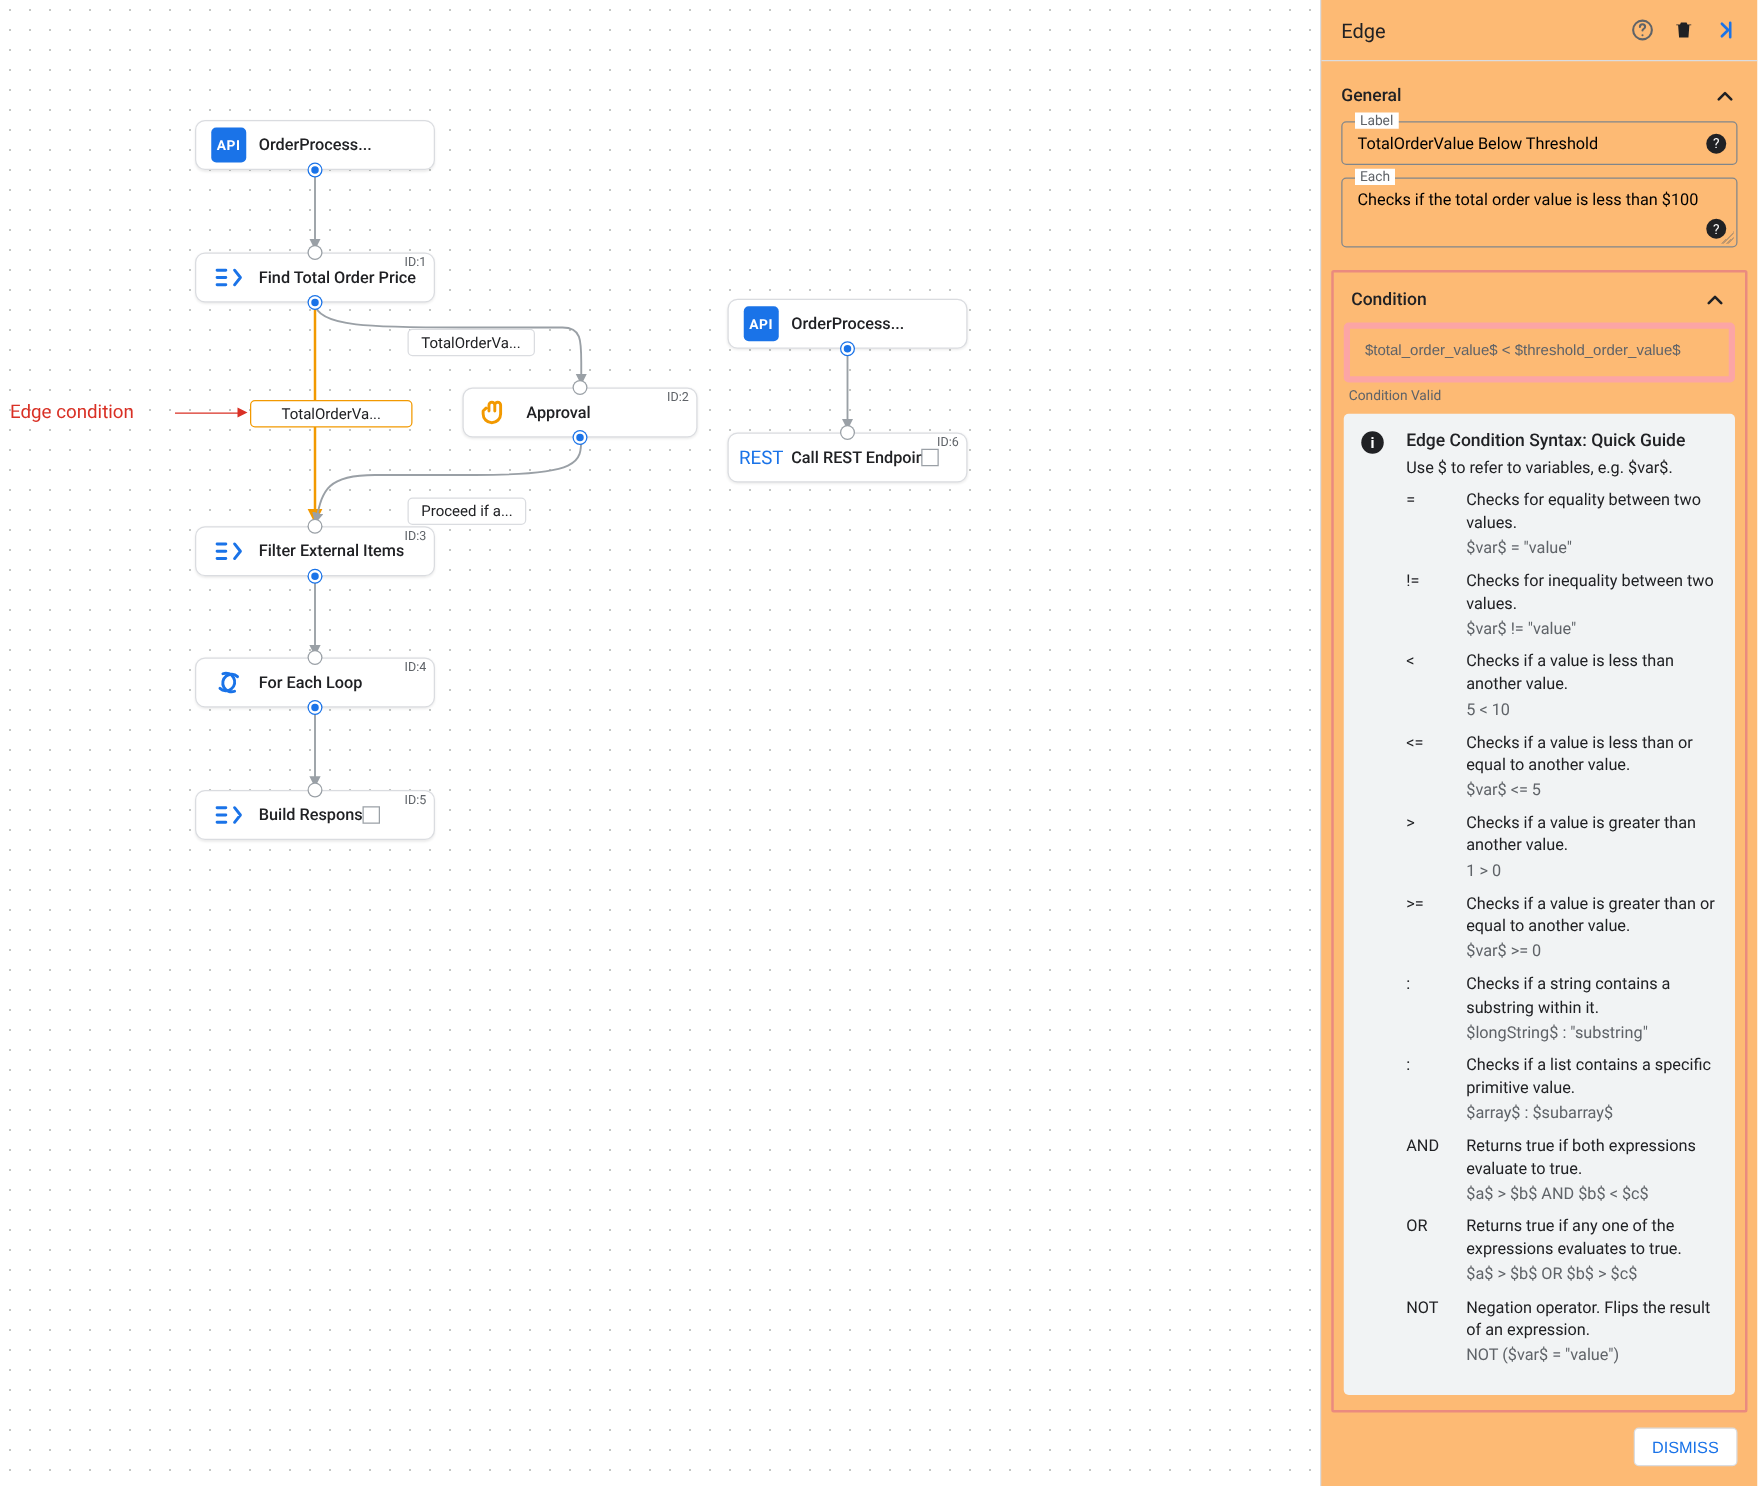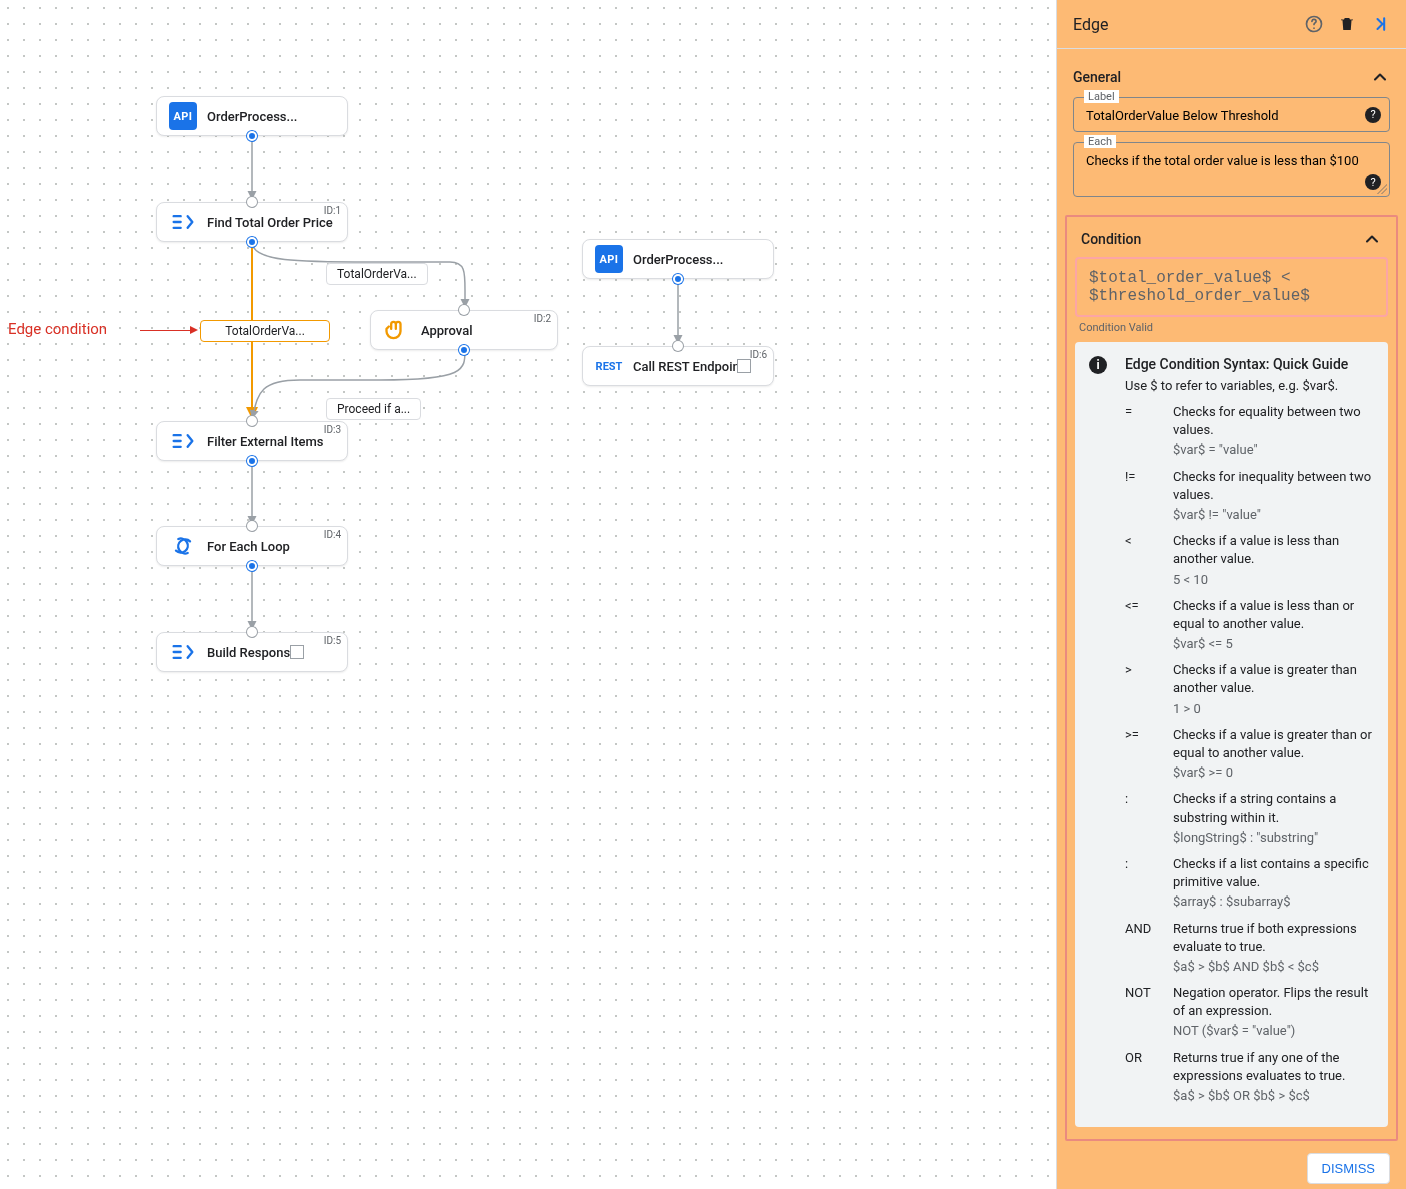--- a/index.html
+++ b/index.html
@@ -42,21 +42,21 @@
     height: 40px;
   }
   .node .icon-box {
     width: 28px; height: 28px;
     border-radius: 4px;
     display: flex; align-items: center; justify-content: center;
     margin-right: 10px;
     flex-shrink: 0;
   }
   .api-icon { background: #1a73e8; color:#fff; font-weight:700; font-size:11px; letter-spacing:0.5px;}
-  .rest-icon { color:#1a73e8; font-weight:700; font-size:11px;}
+  .rest-icon { color:#1a73e8; font-weight:400; font-size:15px;}
   .node-title { font-size: 13px; font-weight: 500; white-space: nowrap; overflow: hidden; text-overflow: ellipsis; }
   .node-id { position:absolute; top:2px; right:6px; font-size:10px; color:#5f6368; }
   .port { position:absolute; width:10px; height:10px; border-radius:50%; background:#1a73e8; border:2px solid #fff; box-shadow:0 0 0 1px #1a73e8; }
   .port-bottom { bottom:-6px; left:50%; transform:translateX(-50%);}
   .port-top { top:-6px; left:50%; transform:translateX(-50%); background:#fff; box-shadow:0 0 0 1px #9aa0a6;}
   .port-end { bottom:-7px; left:50%; transform:translateX(-50%); width:12px;height:12px;background:#fff; box-shadow:0 0 0 1px #9aa0a6;}
   
   
   .edge-label {
     position:absolute;
@@ -94,21 +94,21 @@
   .field-label { position:absolute; top:-8px; left:10px; background:#fff; padding:0 4px; font-size:11px; color:#5f6368;}
   .field input, .field textarea { border:none; outline:none; width:100%; font-family:inherit; font-size:13px; resize:none; background:transparent;}
   .field .help { position:absolute; right:8px; top:50%; transform:translateY(-50%); width:16px;height:16px; border-radius:50%; background:#202124; color:#fff; font-size:11px; display:flex;align-items:center;justify-content:center;}
   .field.notes .help { top:auto; bottom:6px; transform:none;}
   .field.notes { padding-bottom:8px;}
   .field.notes textarea { height:32px;}
   .resize-grip { position:absolute; right:2px; bottom:2px; width:10px;height:10px; opacity:0.4;
     background: linear-gradient(135deg, transparent 50%, #5f6368 50%, #5f6368 60%, transparent 60%, transparent 70%, #5f6368 70%, #5f6368 80%, transparent 80%);}
   
   .cond-box { border:2px solid #ea8a7f; border-radius:2px; margin:4px 8px 12px; padding:8px 8px 12px;}
-  .cond-input { border:2px solid #fca5a5; border-radius:4px; padding:10px 12px; font-family:Liberation Mono, monospace; font-size:16px; color:#5f6368; min-height:48px; margin-bottom:4px;}
+  .cond-input { border:5px solid #fca5a5; border-radius:4px; padding:10px 12px; font-family:Liberation Sans, sans-serif; font-size:12px; color:#5f6368; min-height:48px; margin-bottom:4px;}
   .cond-status { font-size:11px; color:#5f6368; padding-left:4px; margin-bottom:8px;}
   .guide { background:#f1f3f4; border-radius:4px; padding:14px 14px 14px 50px; position:relative; font-size:13px;}
   .guide .info-ic { position:absolute; left:14px; top:14px; width:18px;height:18px;border-radius:50%;background:#202124;color:#fff;display:flex;align-items:center;justify-content:center;font-size:12px;font-weight:700;}
   .guide h4 { font-size:14px; font-weight:500; margin-bottom:6px;}
   .guide .subtitle { font-size:13px; margin-bottom:10px;}
   .op-row { display:flex; gap:12px; margin-bottom:8px; font-size:13px; line-height:1.4;}
   .op-sym { width:36px; flex-shrink:0; text-align:left; font-size:13px;}
   .op-desc { flex:1;}
   .op-ex { color:#5f6368; margin-top:2px;}
   .dismiss-wrap { text-align:right; padding:0 16px 12px;}
@@ -348,33 +348,33 @@
             </div>
           </div>
           <div class="op-row">
             <div class="op-sym">AND</div>
             <div class="op-desc">
               <div>Returns true if both expressions evaluate to true.</div>
               <div class="op-ex">$a$ &gt; $b$ AND $b$ &lt; $c$</div>
             </div>
           </div>
           <div class="op-row">
+            <div class="op-sym">OR</div>
+            <div class="op-desc">
+              <div>Returns true if any one of the expressions evaluates to true.</div>
+              <div class="op-ex">$a$ &gt; $b$ OR $b$ &gt; $c$</div>
+            </div>
+          </div>
+          <div class="op-row">
             <div class="op-sym">NOT</div>
             <div class="op-desc">
               <div>Negation operator. Flips the result of an expression.</div>
               <div class="op-ex">NOT ($var$ = "value")</div>
             </div>
           </div>
-          <div class="op-row">
-            <div class="op-sym">OR</div>
-            <div class="op-desc">
-              <div>Returns true if any one of the expressions evaluates to true.</div>
-              <div class="op-ex">$a$ &gt; $b$ OR $b$ &gt; $c$</div>
-            </div>
-          </div>
         </div>
     </div>
   </div>
 
   <div class="dismiss-wrap">
     <button class="dismiss">DISMISS</button>
   </div>
 </div>
 
 </body></html>

